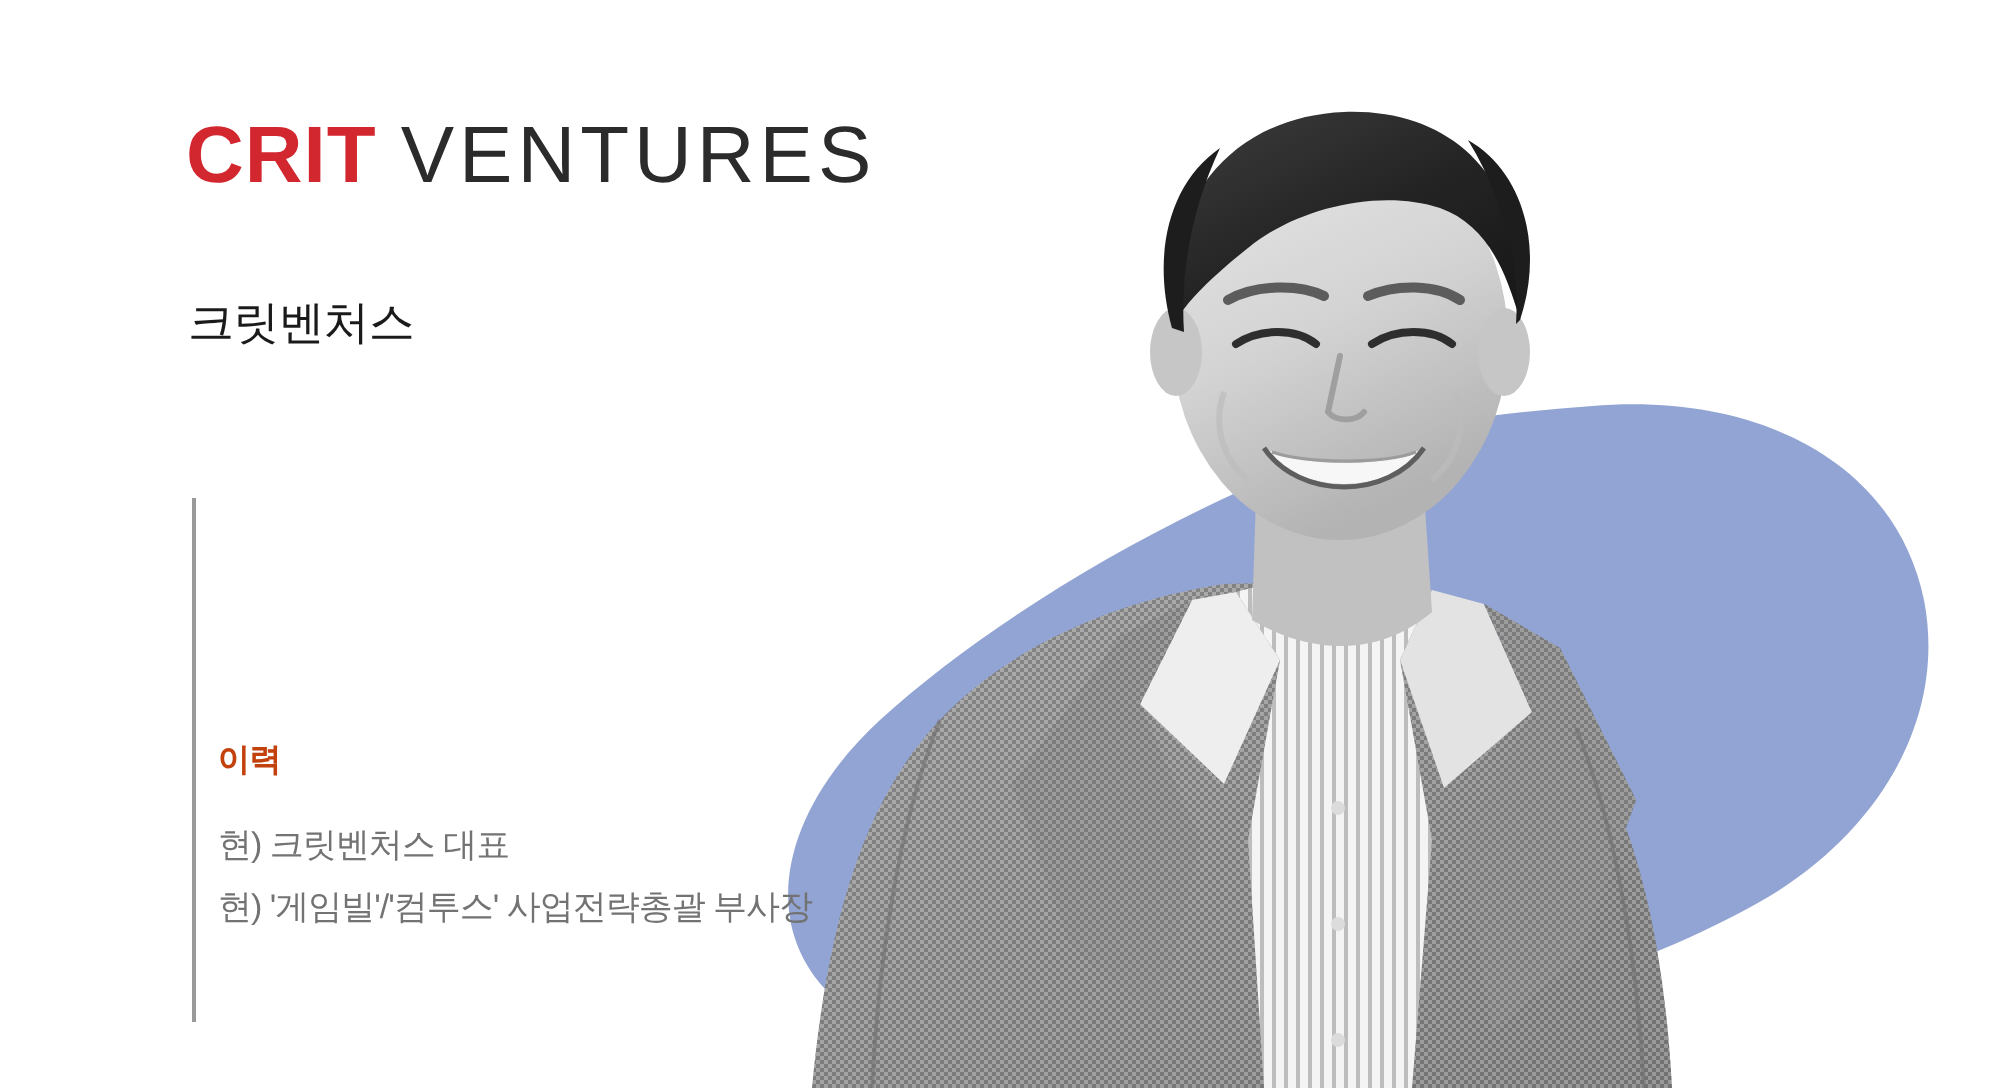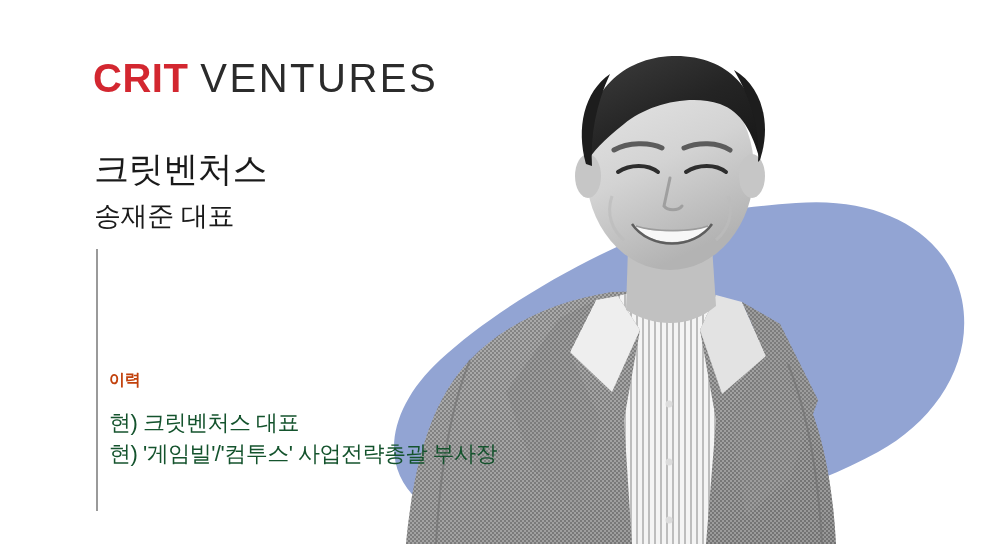--- a/index.html
+++ b/index.html
@@ -67,21 +67,21 @@
     font-weight: 300;
     color: #2B2B2B;
     letter-spacing: 2.5px;
     margin-left: 12px;
   }
 
   .org-name {
     position: absolute;
     left: 41px;
     top: 148px;
-    font-size: 35px;
+    font-size: 23px;
     font-weight: 500;
     color: #1A1A1A;
     letter-spacing: -0.4px;
     line-height: 1.2;
   }
   .person-name {
     position: absolute;
     left: 41px;
     top: 200px;
     font-size: 27px;
@@ -112,23 +112,23 @@
 
   .bio-list {
     position: absolute;
     left: 56px;
     top: 407px;
     margin: 0;
     padding: 0;
     list-style: none;
   }
   .bio-list li {
-    font-size: 22px;
+    font-size: 17px;
     font-weight: 400;
-    color: #14532d;
+    color: #737373;
     letter-spacing: -0.5px;
     line-height: 31px;
     white-space: nowrap;
   }
 </style>
 </head>
 <body>
 
 <div id="slide" style="background: rgb(255, 255, 255);">
 
@@ -243,21 +243,20 @@
   </svg>
 
   <div class="text-col">
 
     <div class="logo">
       <span class="crit" style="color: rgb(211, 39, 48);">CRIT</span><span class="ventures" style="color: rgb(43, 43, 43);">VENTURES</span>
     </div>
 
     <div class="org-name">크릿벤처스</div>
 
-    <div class="person-name">송재준 대표</div>
 
     <div class="rule" style="background: rgb(154, 154, 154);"></div>
 
     <div class="bio-heading">이력</div>
 
     <ul class="bio-list">
       <li>현) 크릿벤처스 대표</li>
       <li>현) '게임빌'/'컴투스' 사업전략총괄 부사장</li>
     </ul>
 

